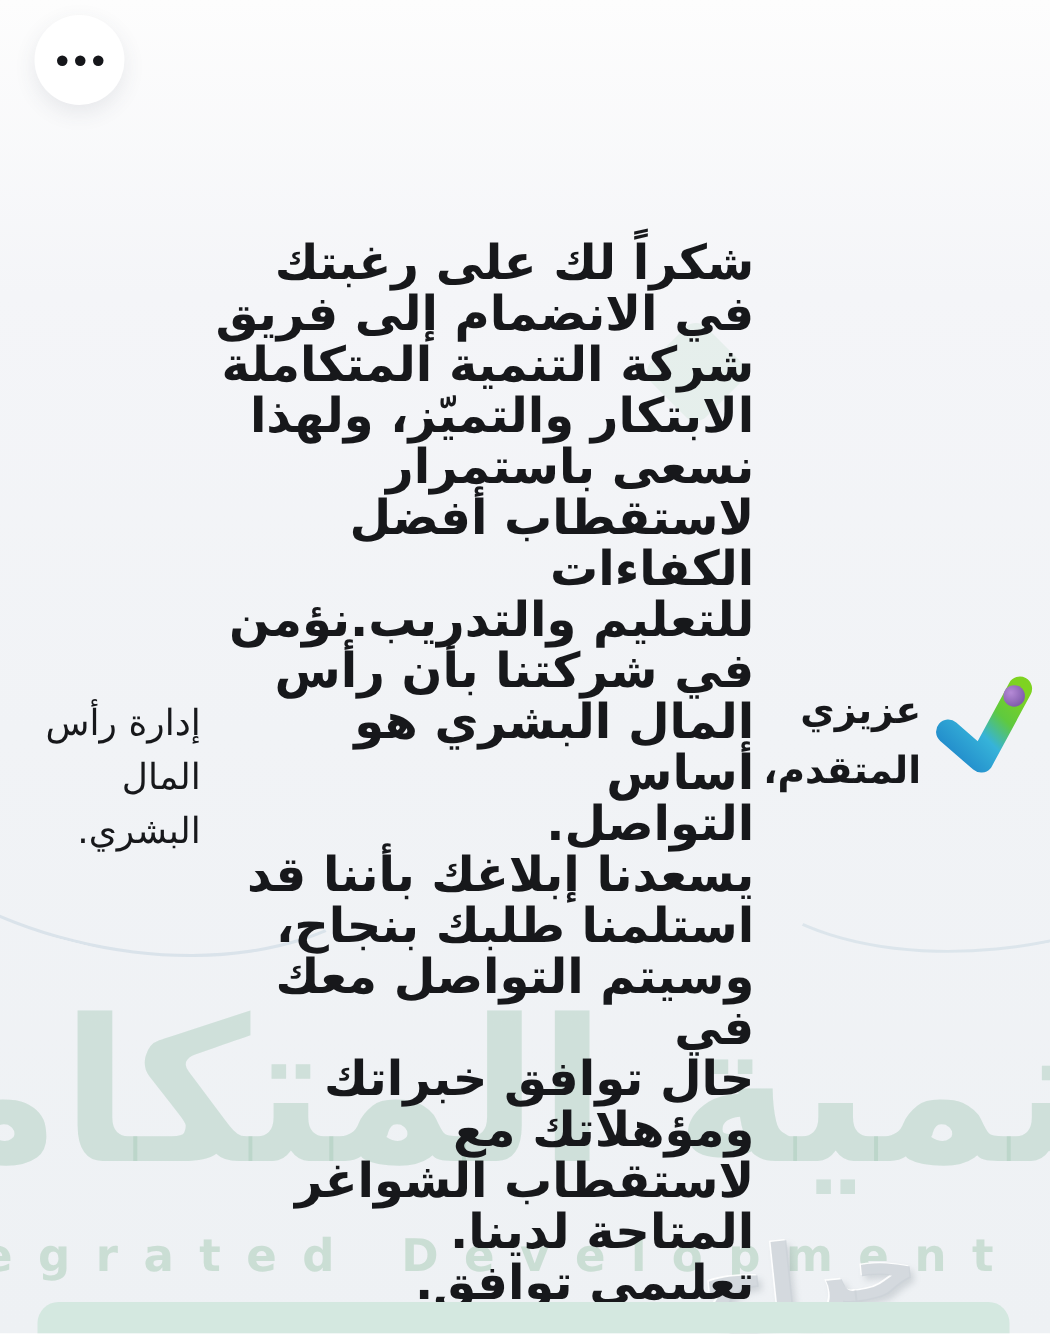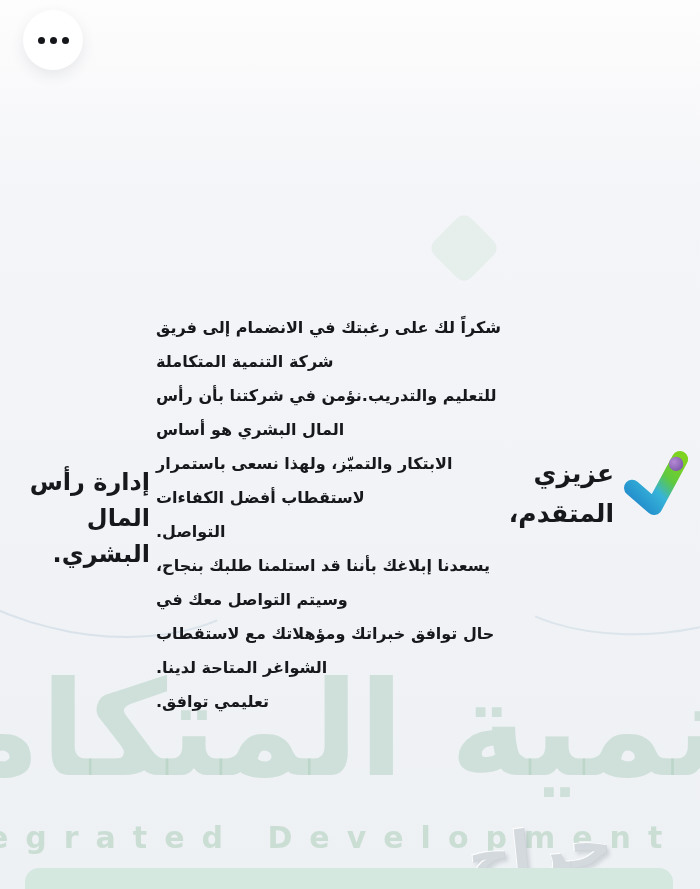--- a/index.html
+++ b/index.html
@@ -87,27 +87,27 @@
 
   .greeting {
     margin-top: 20px;
     font-size: 25px; font-weight: bold; color: #17181b;
     line-height: 40px;
   }
   .message {
     margin-top: 62px;
     width: 100%;
     padding: 0 6px;
-    text-align: left;
-    font-size: 16px; font-weight: bold; color: #17181b;
+    text-align: right;
+    font-size: 32px; font-weight: bold; color: #17181b;
     line-height: 34px;
   }
   .signature {
     margin-top: 68px;
-    font-size: 24px; font-weight: bold; color: #17181b;
+    font-size: 24px; font-weight: normal; color: #17181b;
     line-height: 36px;
   }
 </style>
 </head>
 <body>
 
 <div class="page">
 
   <div class="wm-layer">
     <div class="wm-diamond"></div>
@@ -145,22 +145,22 @@
         <path d="M19 44 L42 64 L69 14" fill="none" stroke="url(#checkGrad)" stroke-width="17" stroke-linecap="round" stroke-linejoin="round"></path>
         <circle cx="65" cy="19" r="7.5" fill="url(#dotGrad)"></circle>
       </svg>
     </div>
 
     <div class="greeting">عزيزي المتقدم،</div>
 
     <div class="message">
       <p>
         <span style="display:block">شكراً لك على رغبتك في الانضمام إلى فريق شركة التنمية المتكاملة</span>
+        <span style="display:block">الابتكار والتميّز، ولهذا نسعى باستمرار لاستقطاب أفضل الكفاءات</span>
         <span style="display:block">للتعليم والتدريب.نؤمن في شركتنا بأن رأس المال البشري هو أساس</span>
-        <span style="display:block">الابتكار والتميّز، ولهذا نسعى باستمرار لاستقطاب أفضل الكفاءات</span>
         <span style="display:block">التواصل.</span>
       </p>
       <p>
         <span style="display:block">يسعدنا إبلاغك بأننا قد استلمنا طلبك بنجاح، وسيتم التواصل معك في</span>
         <span style="display:block">حال توافق خبراتك ومؤهلاتك مع لاستقطاب الشواغر المتاحة لدينا.</span>
       </p>
       <p>
         <span style="display:block">تعليمي توافق.</span>
       </p>
     </div>

